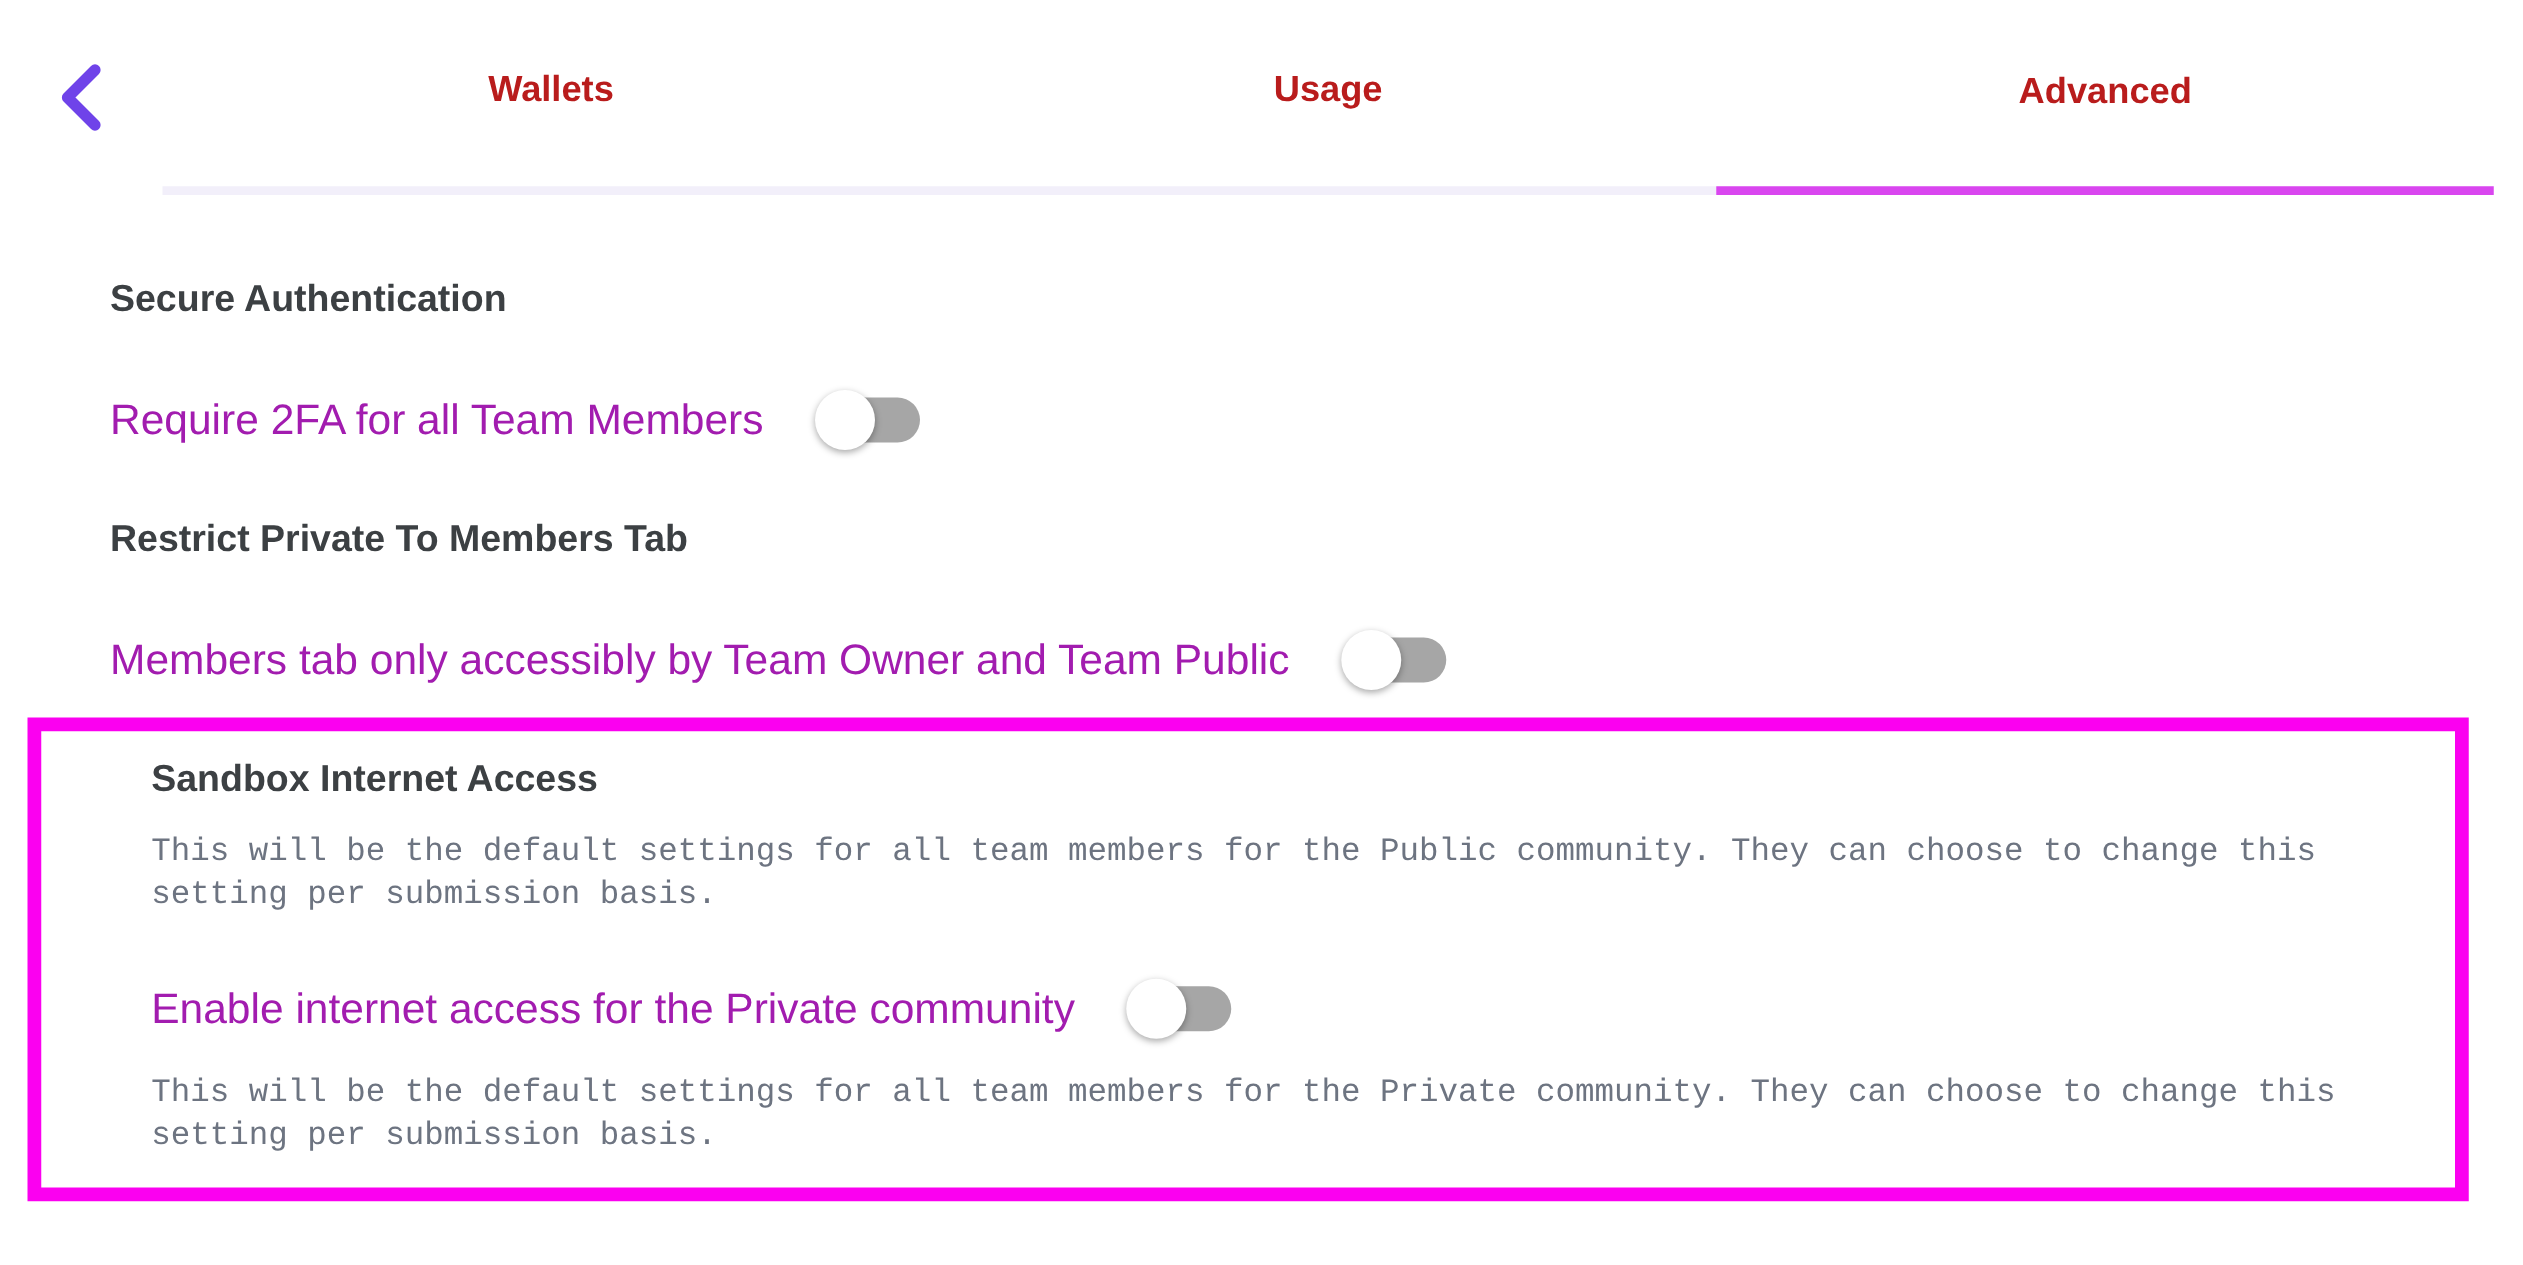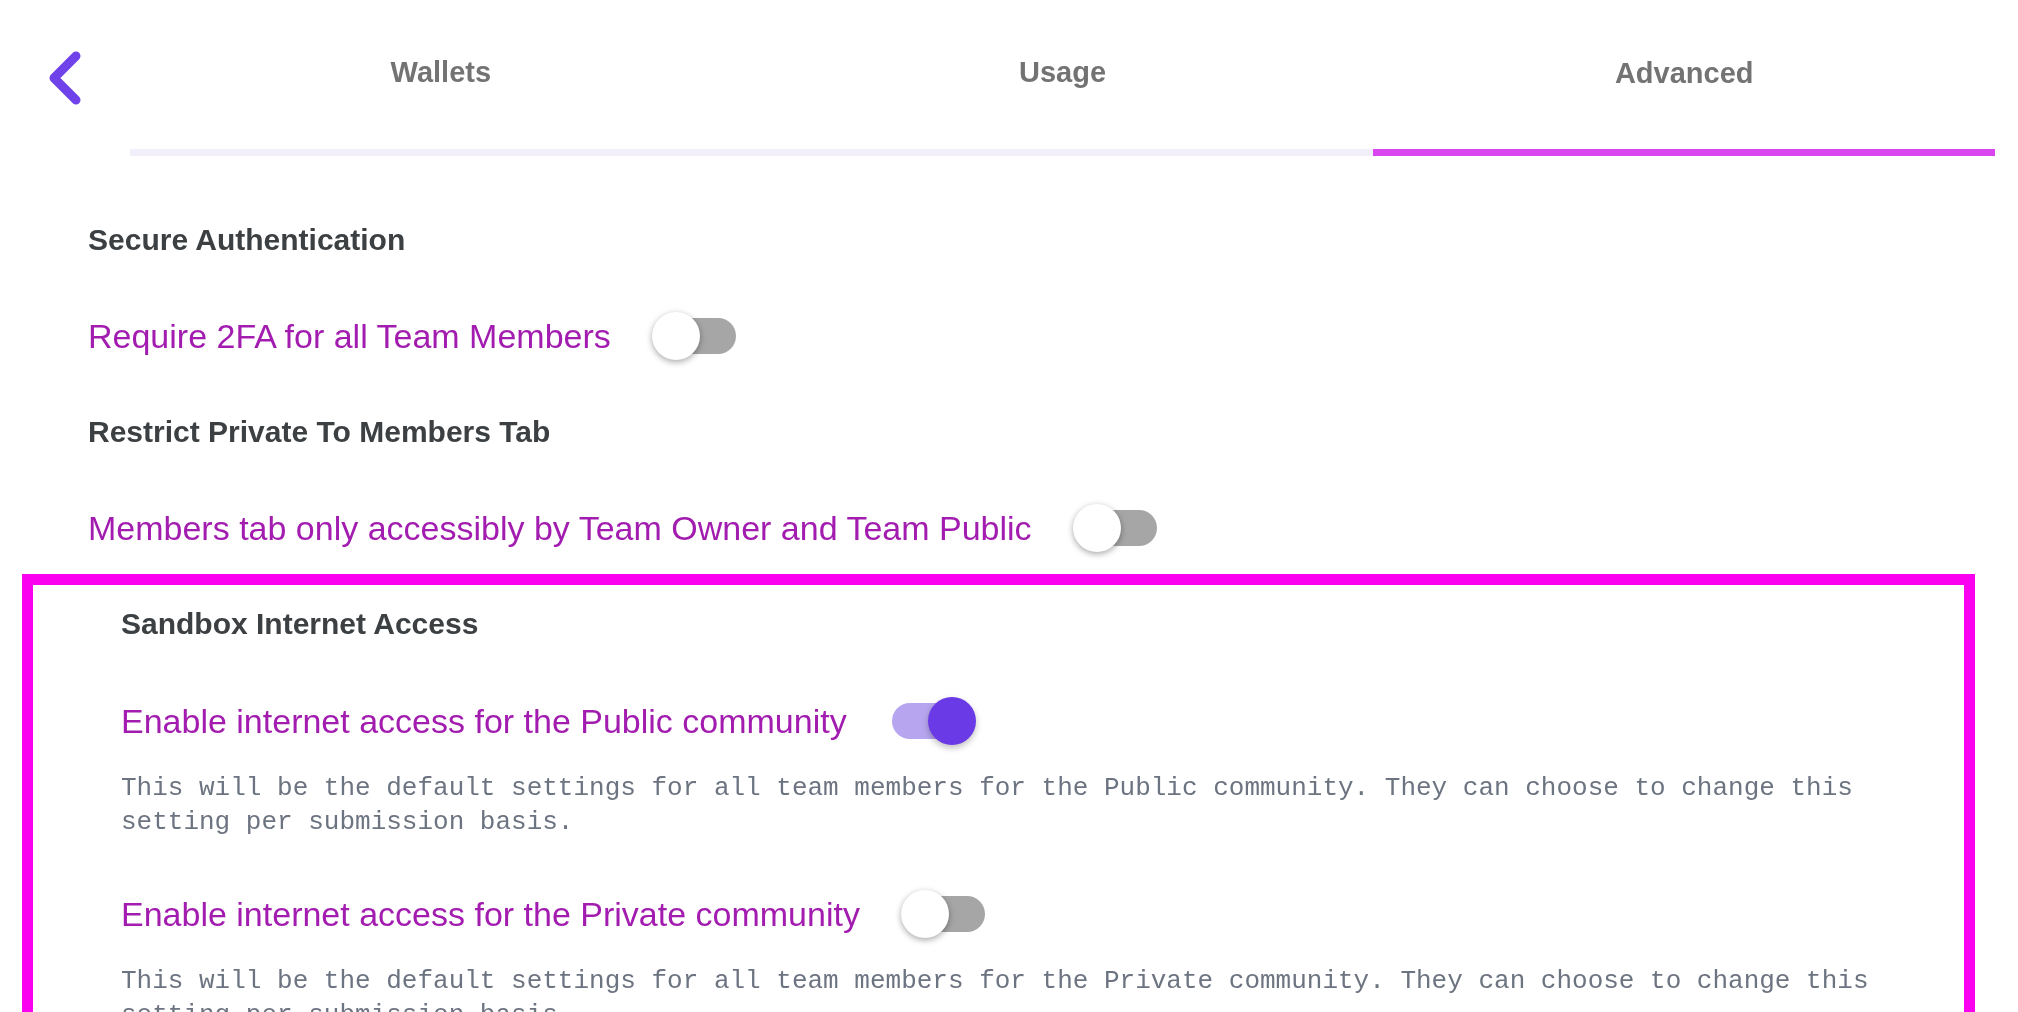--- a/index.html
+++ b/index.html
@@ -5,21 +5,21 @@
   * { margin: 0; padding: 0; box-sizing: border-box; }
   html, body { width: 2018px; height: 1012px; background: #ffffff; overflow: hidden; }
   body { font-family: "Liberation Sans", "DejaVu Sans", sans-serif; color: #3c4043; }
 
   
   .header { display: flex; align-items: stretch; height: 156px; padding-right: 23px; }
   .back-btn { width: 130px; display: flex; align-items: center; justify-content: center; cursor: pointer; }
   .tabs { flex: 1; display: flex; }
   .tab {
     flex: 1; display: flex; align-items: center; justify-content: center;
-    font-size: 29px; font-weight: 700; color: #737373; cursor: pointer;
+    font-size: 29px; font-weight: 700; color: #b91c1c; cursor: pointer;
     border-bottom: 7px solid #f2effa; padding-bottom: 4px;
   }
   .tab.state-true { border-bottom: 7px solid #d946ef; padding-bottom: 2px; }
 
   
   .section-heading {
     font-size: 30px; line-height: 36px; font-weight: 700; color: #3c4043; margin-left: 88px;
   }
   .heading-1 { margin-top: 66px; }
   .heading-2 { margin-top: 50px; }
@@ -85,27 +85,20 @@
   <span class="row-label">Members tab only accessibly by Team Owner and Team Public</span>
   <span class="switch state-off">
     <span class="track"></span>
     <span class="thumb"></span>
   </span>
 </div>
 
 <div class="highlight-box">
   <div class="section-heading">Sandbox Internet Access</div>
 
-  <div class="toggle-row">
-    <span class="row-label">Enable internet access for the Public community</span>
-    <span class="switch state-on">
-      <span class="track"></span>
-      <span class="thumb"></span>
-    </span>
-  </div>
   <div class="description">This will be the default settings for all team members for the Public community. They can choose to change this setting per submission basis.</div>
 
   <div class="toggle-row row-private">
     <span class="row-label">Enable internet access for the Private community</span>
     <span class="switch state-off">
       <span class="track"></span>
       <span class="thumb"></span>
     </span>
   </div>
   <div class="description">This will be the default settings for all team members for the Private community. They can choose to change this setting per submission basis.</div>

